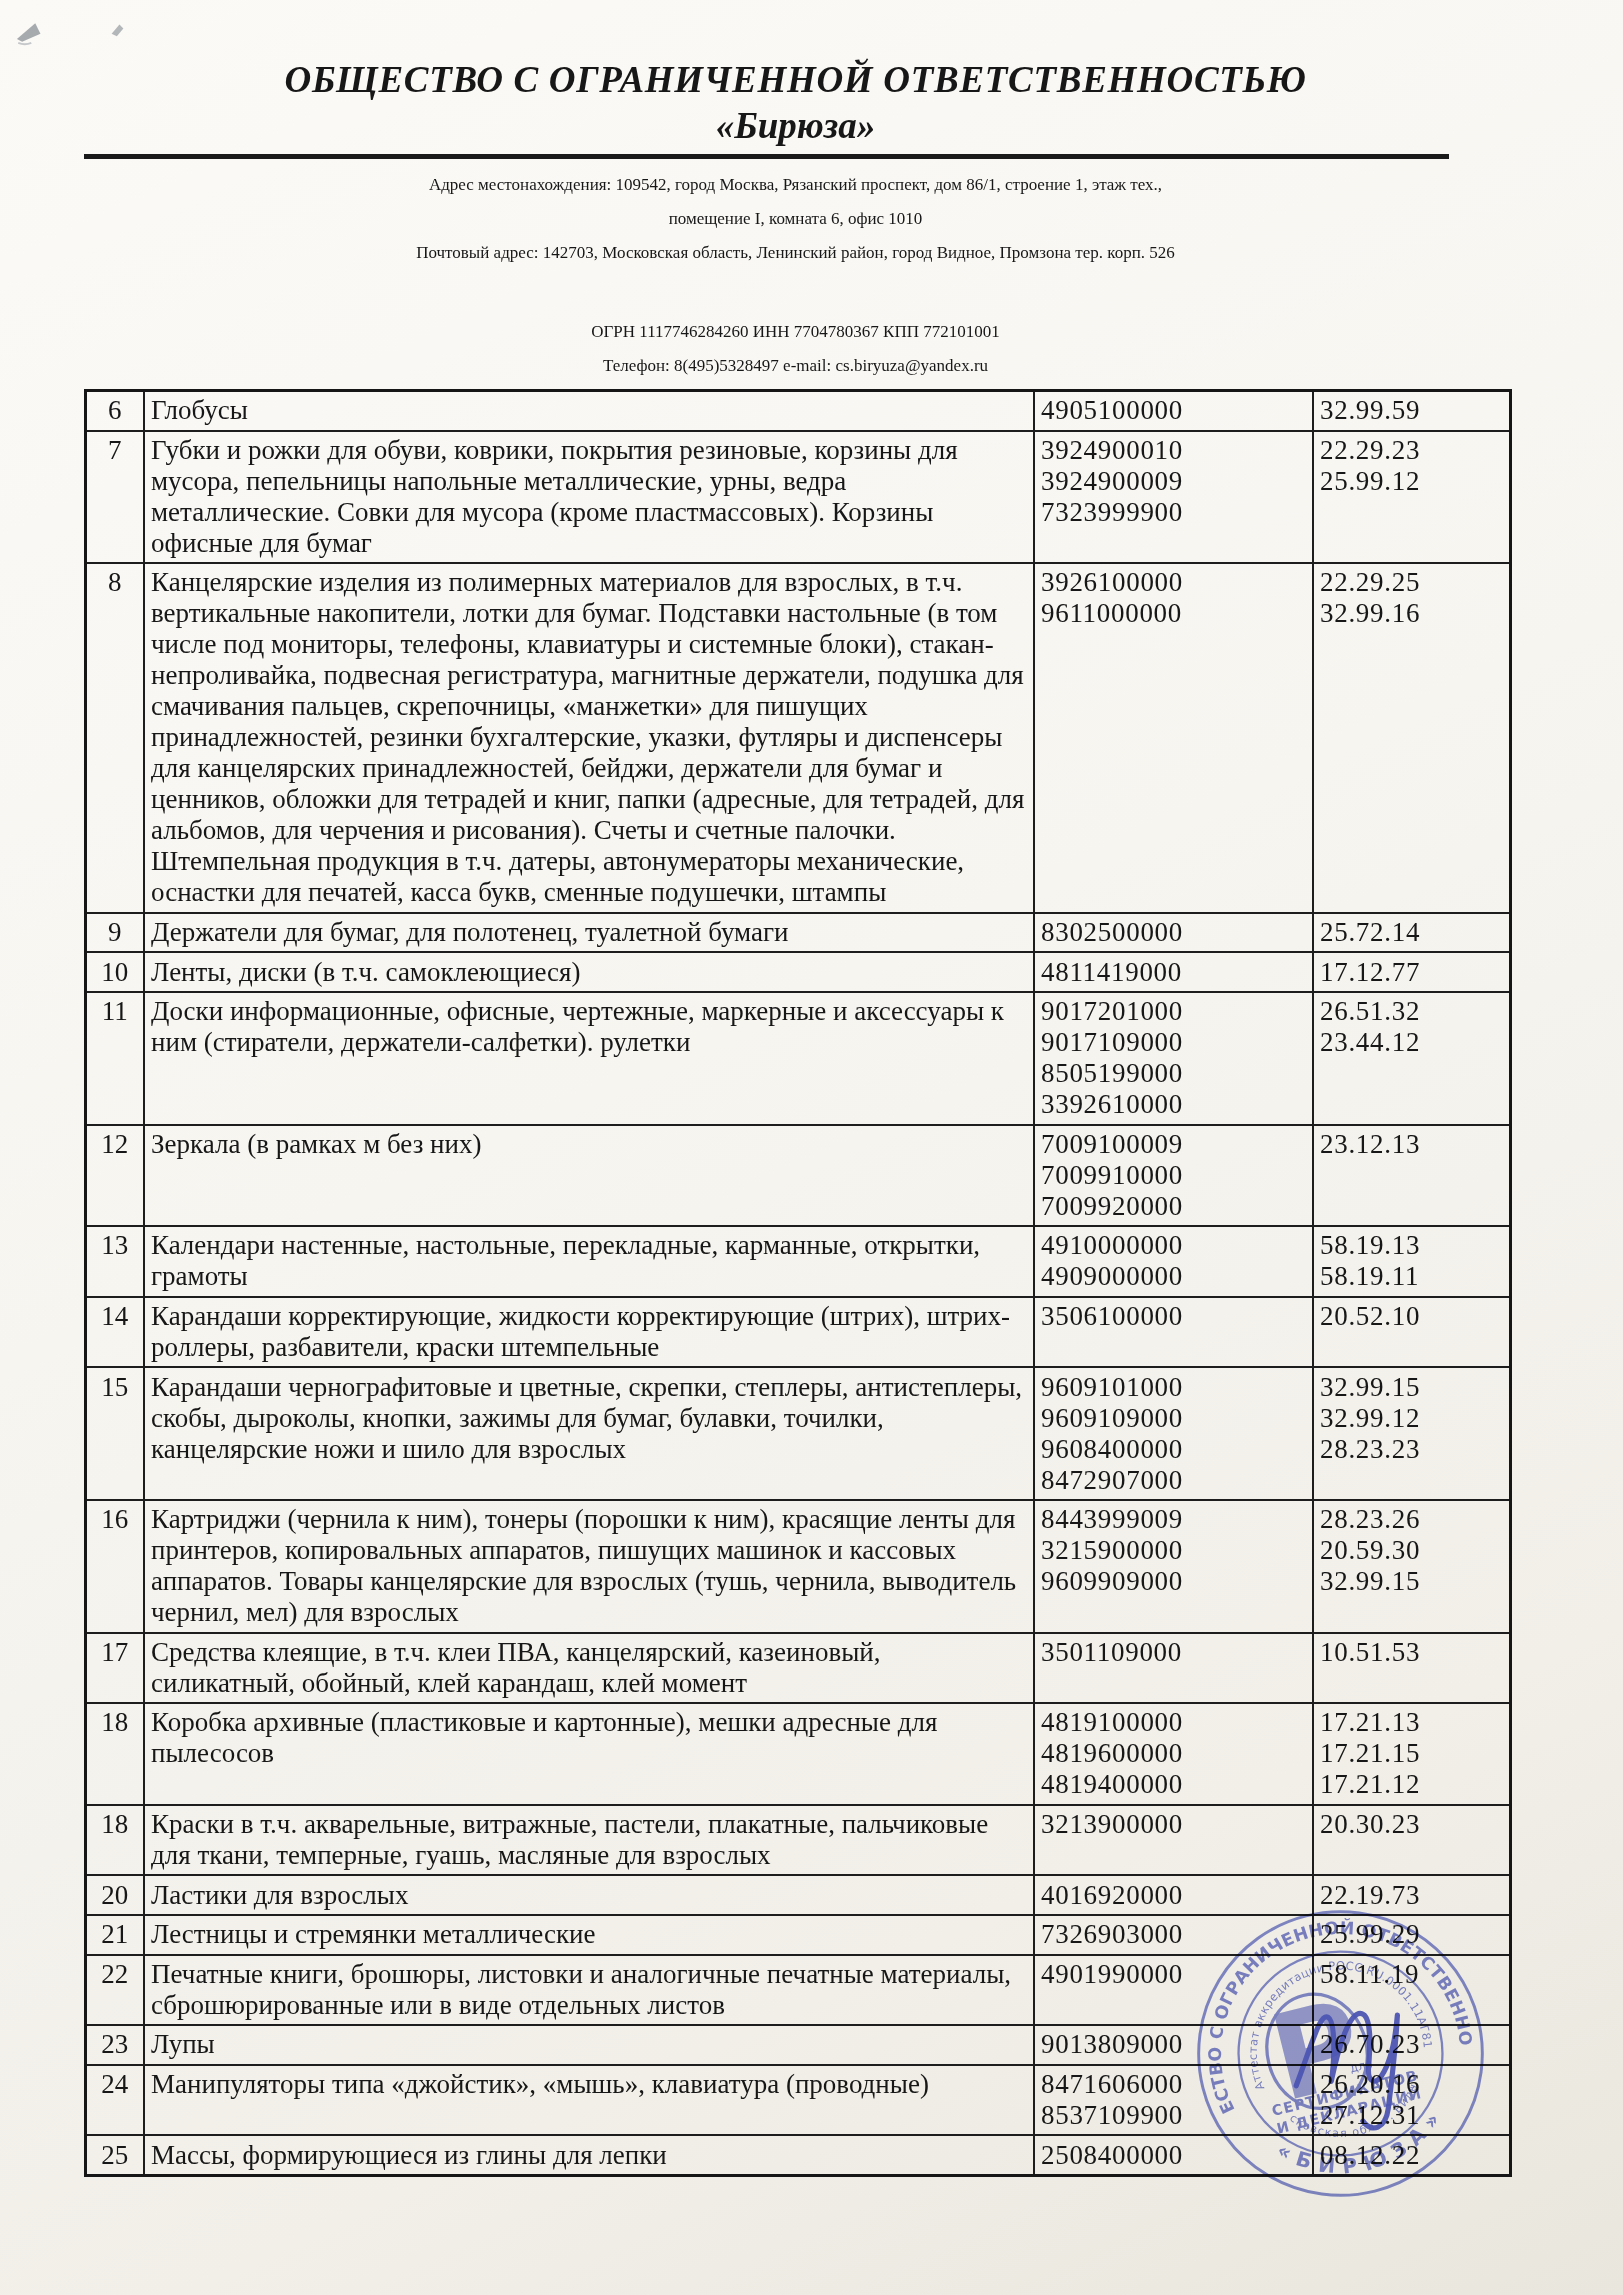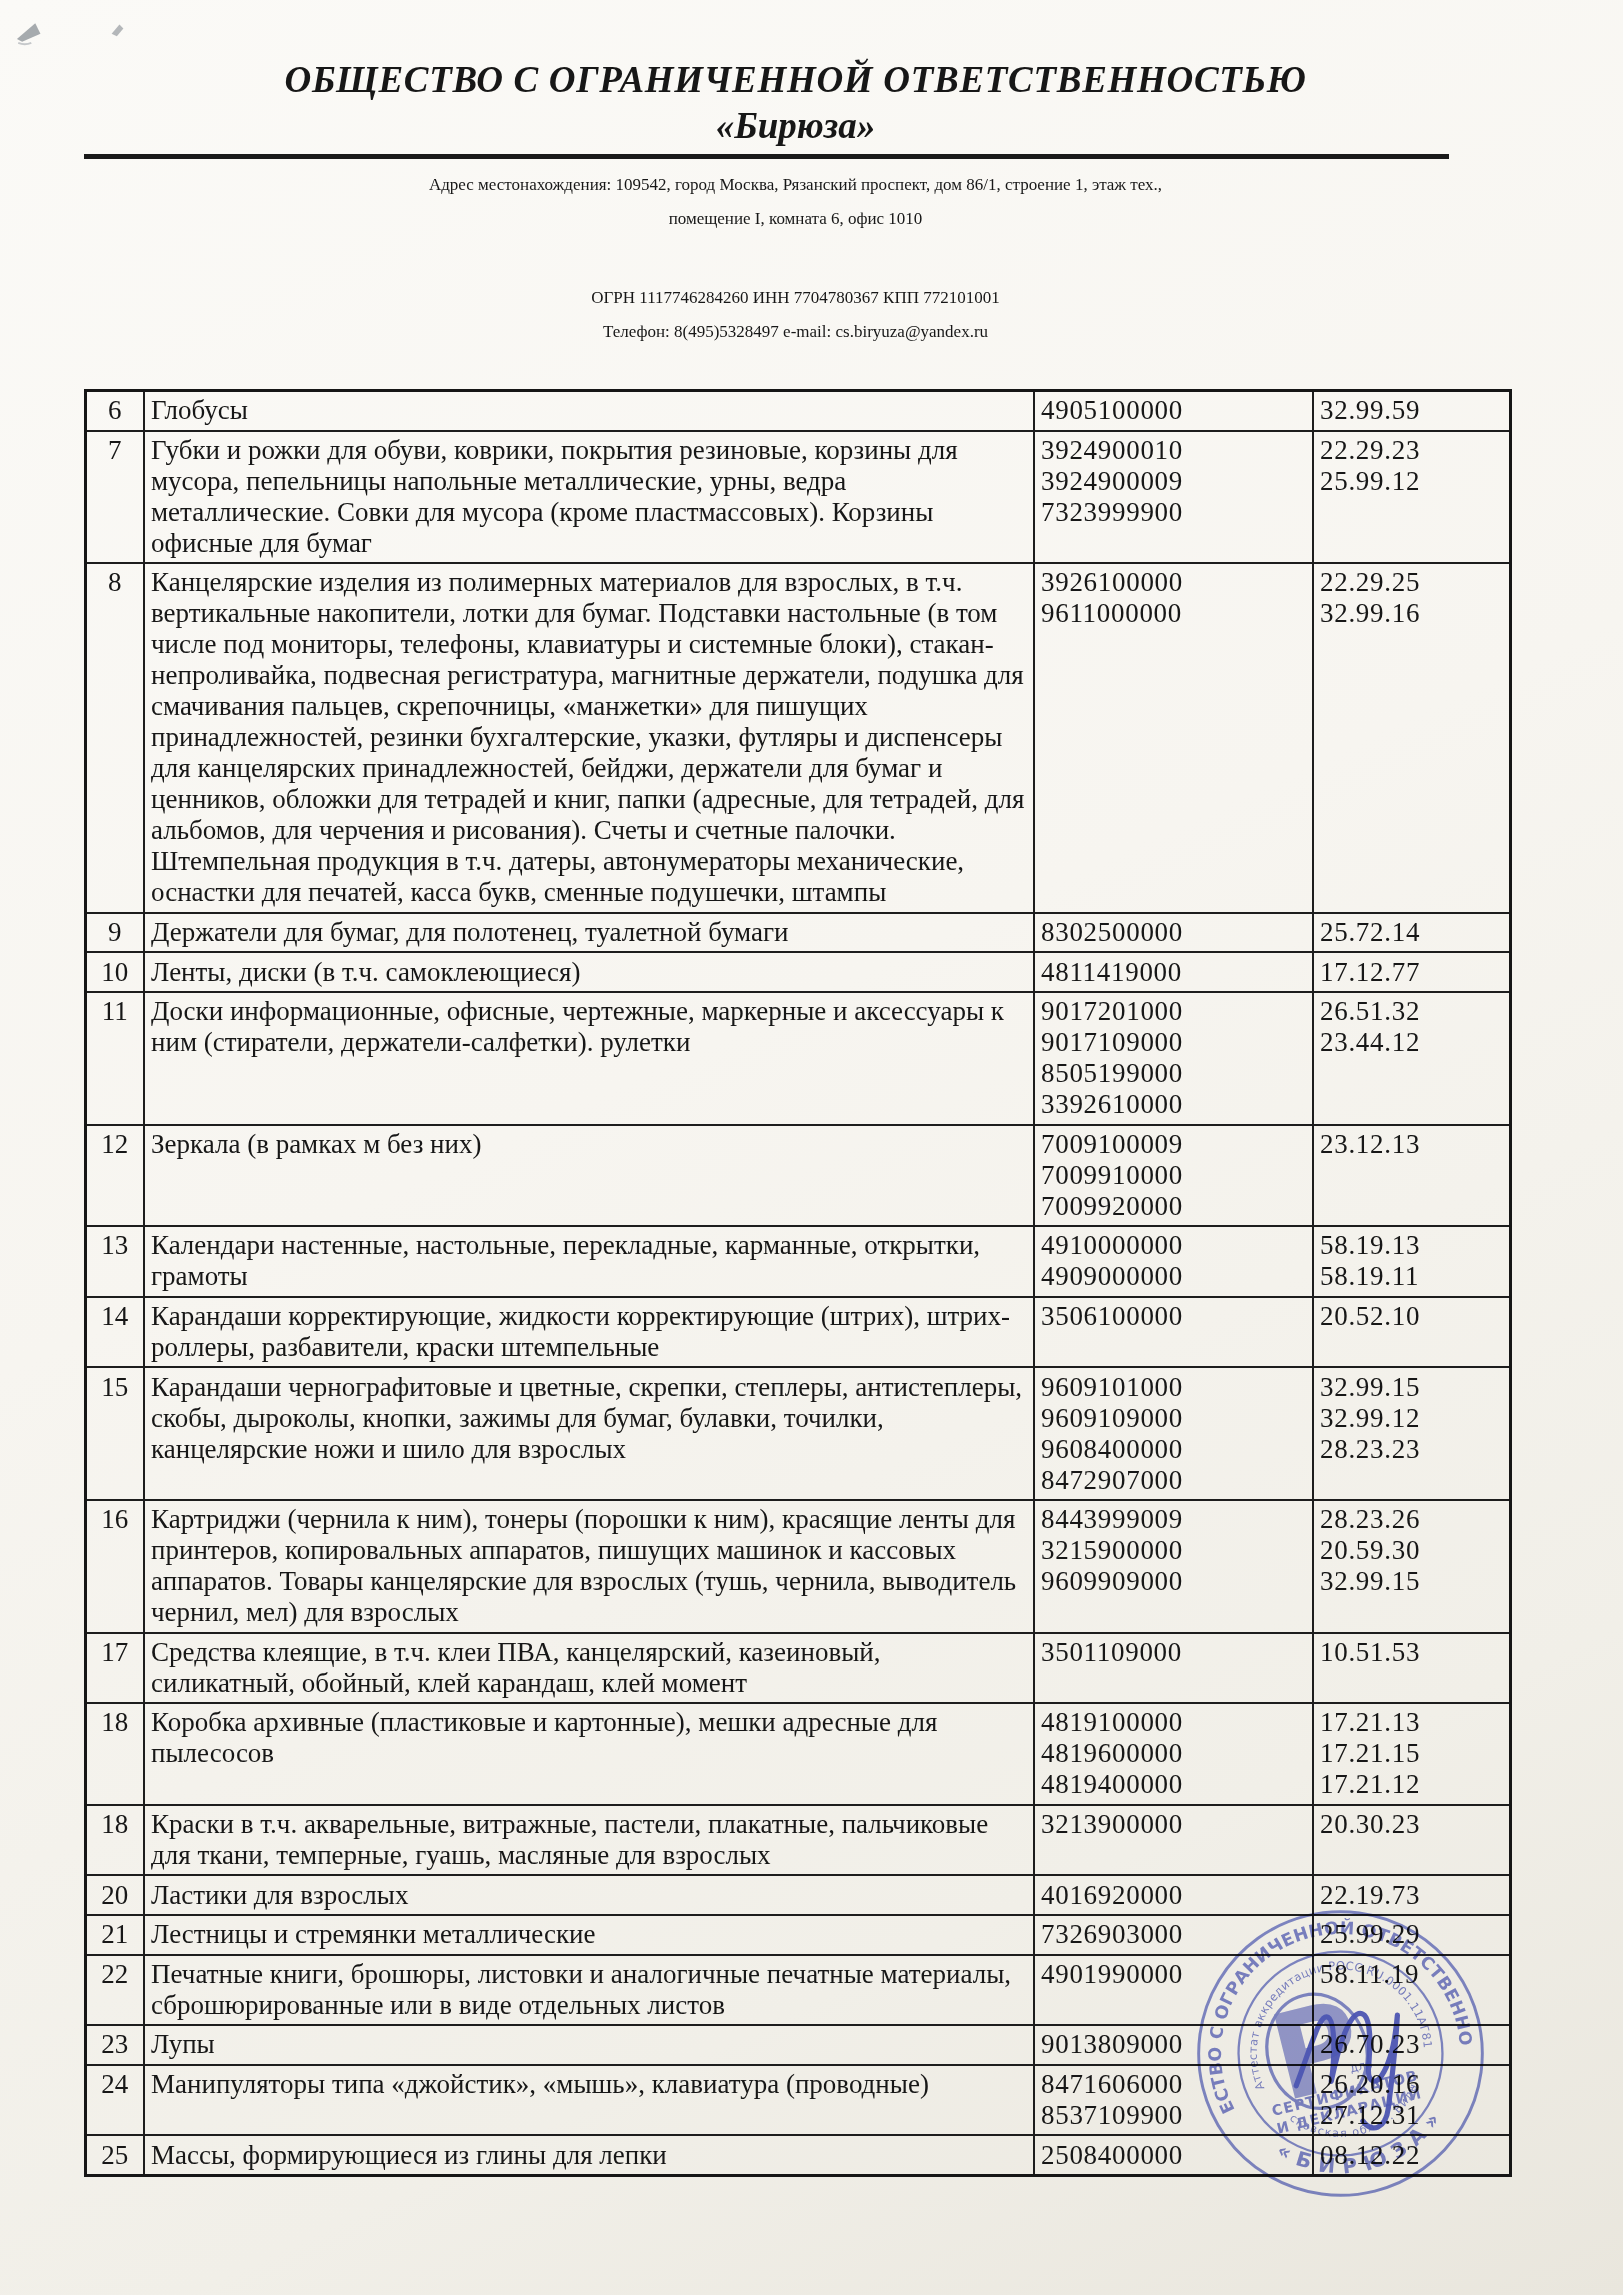--- a/index.html
+++ b/index.html
@@ -72,20 +72,21 @@
   <svg class="pen-mark" style="left:109px;top:22px" width="19.6" height="18.3" viewBox="0 0 30 28">
     <path d="M4 18 L16 4 L22 10 L12 22 Z" fill="#a2a6aa" opacity="0.8"></path>
   </svg>
 
   <header class="letterhead">
     <div class="org-type">ОБЩЕСТВО С ОГРАНИЧЕННОЙ ОТВЕТСТВЕННОСТЬЮ</div>
     <div class="org-name">«Бирюза»</div>
     <div class="rule"></div>
     <div class="addr first">Адрес местонахождения: 109542, город Москва, Рязанский проспект, дом 86/1, строение 1, этаж тех.,</div>
     <div class="addr">помещение I, комната 6, офис 1010</div>
+    <div class="addr">Почтовый адрес: 142703, Московская область, Ленинский район, город Видное, Промзона тер. корп. 526</div>
     <div class="addr gap-top">ОГРН 1117746284260 ИНН 7704780367 КПП 772101001</div>
     <div class="addr">Телефон: 8(495)5328497 e-mail: cs.biryuza@yandex.ru</div>
   </header>
 
   <div class="table-wrap">
     <table class="codes">
       <colgroup>
         <col style="width:58px">
         <col style="width:890px">
         <col style="width:279px">

